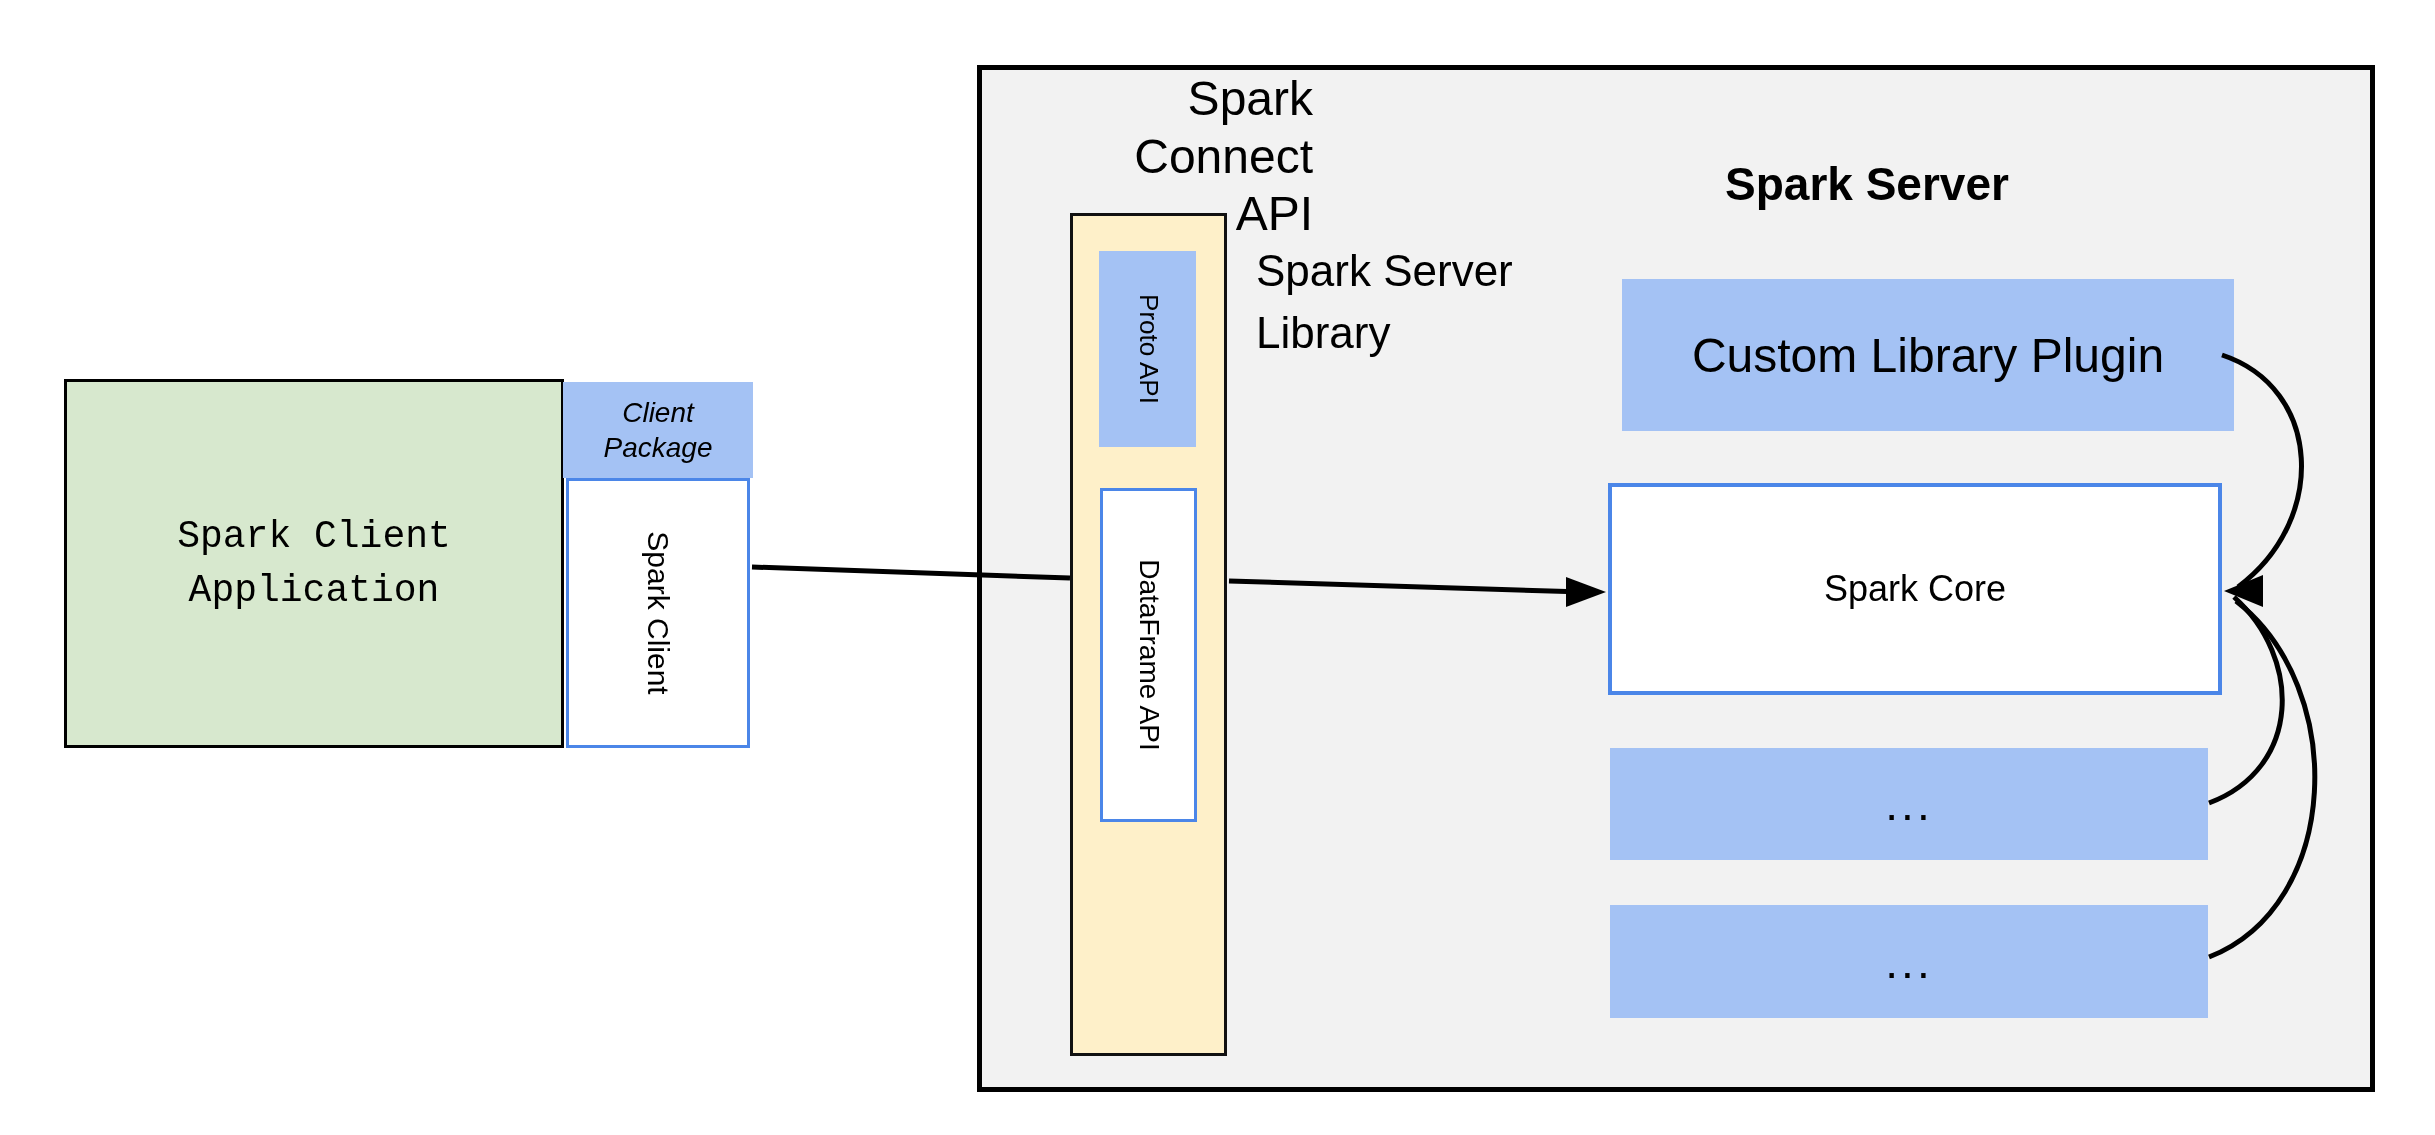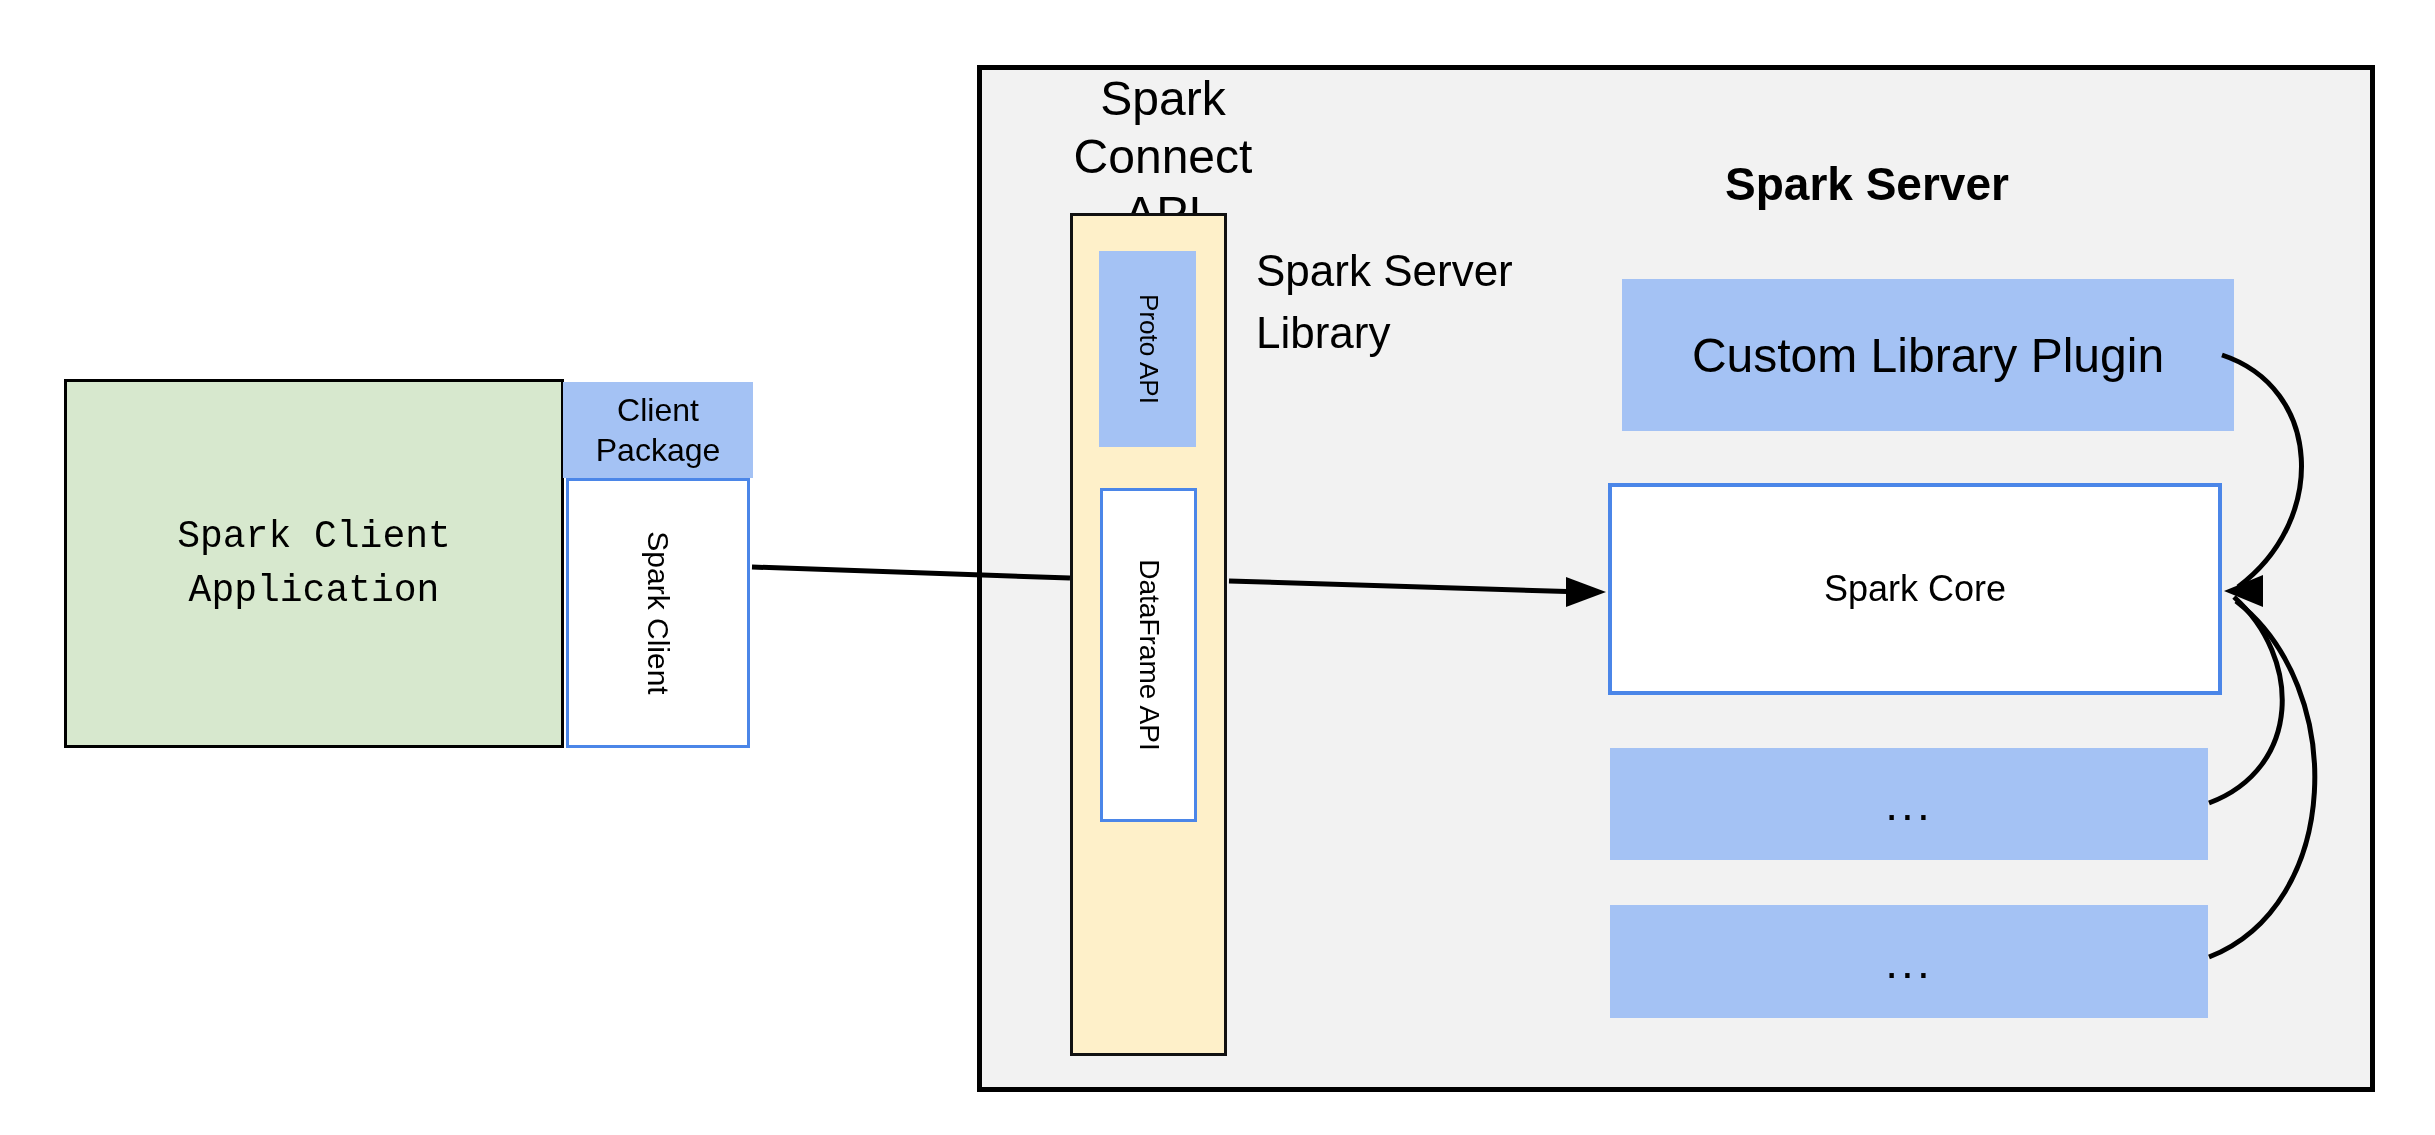--- a/index.html
+++ b/index.html
@@ -6,28 +6,28 @@
   .stage{
     position:relative;width:2435px;height:1135px;background:#fff;overflow:hidden;
     font-family:"Liberation Sans","DejaVu Sans",sans-serif;color:#000;
   }
   .box{position:absolute;box-sizing:border-box;display:flex;align-items:center;justify-content:center;text-align:center;}
 
   .green-box{left:64px;top:379px;width:500px;height:369px;background:var(--green-fill);border:3px solid #000;}
   .green-box .lbl{font-size:38px;line-height:1.4;width:420px;font-family:Liberation Mono, monospace;}
 
   .client-package{left:563px;top:382px;width:190px;height:96px;background:var(--blue-fill);}
-  .client-package .lbl{font-size:32px;line-height:1.25;width:150px;}
+  .client-package .lbl{font-size:28px;line-height:1.25;width:150px;font-style:italic;}
 
   .spark-client{left:566px;top:478px;width:184px;height:270px;background:#fff;border:3px solid var(--blue-border);}
 
   .gray-box{left:977px;top:65px;width:1398px;height:1027px;background:var(--gray-fill);border:5px solid #000;}
 
   .title{position:absolute;text-align:center;font-size:48px;line-height:1.2;}
-  .connect-title{left:1013px;top:70px;width:300px;}
+  .connect-title{left:1013px;top:70px;width:300px;text-align:right;}
   .server-title{left:1717px;top:157px;width:300px;font-weight:bold;font-size:46px;}
 
   .yellow-box{left:1070px;top:213px;width:157px;height:843px;background:var(--yellow-fill);border:3px solid #111;}
 
   .proto-api{left:1099px;top:251px;width:97px;height:196px;background:var(--blue-fill);}
   .dataframe-api{left:1100px;top:488px;width:97px;height:334px;background:#fff;border:3px solid var(--blue-border);}
 
   .server-lib-label{position:absolute;left:1256px;top:240px;width:340px;text-align:left;font-size:44px;line-height:1.4;}
 
   .plugin-box{left:1610px;top:279px;width:612px;height:152px;background:var(--blue-fill);margin-left:12px;}

